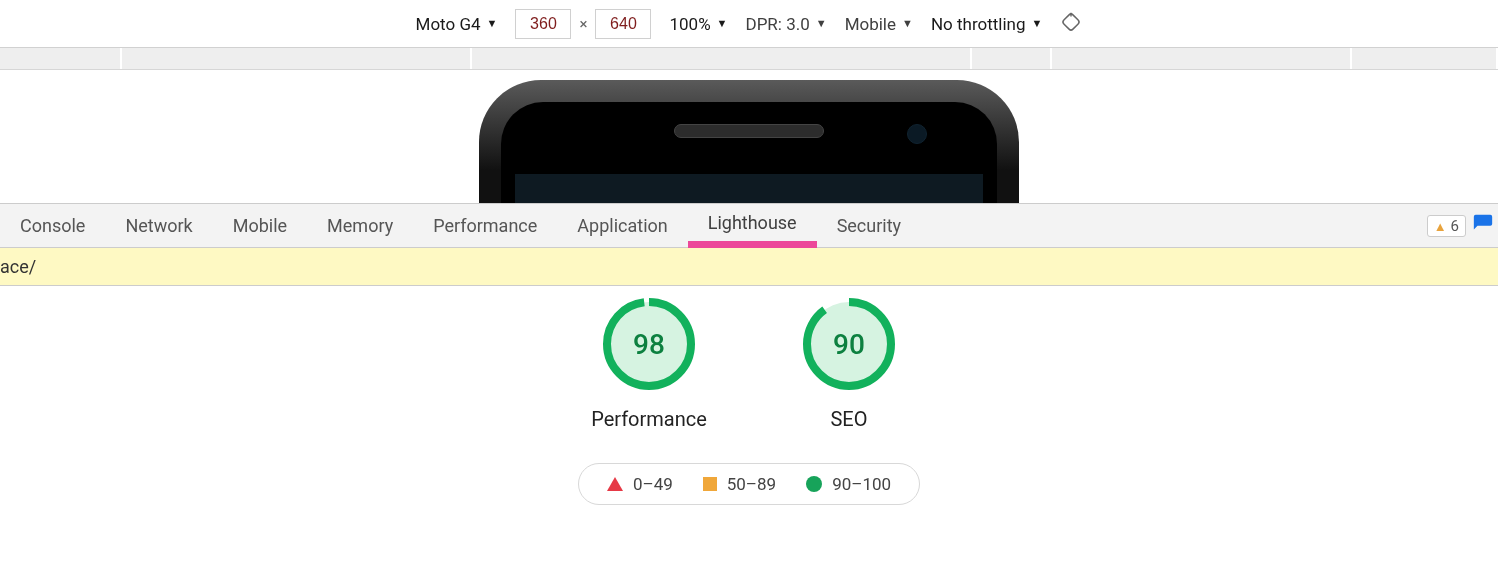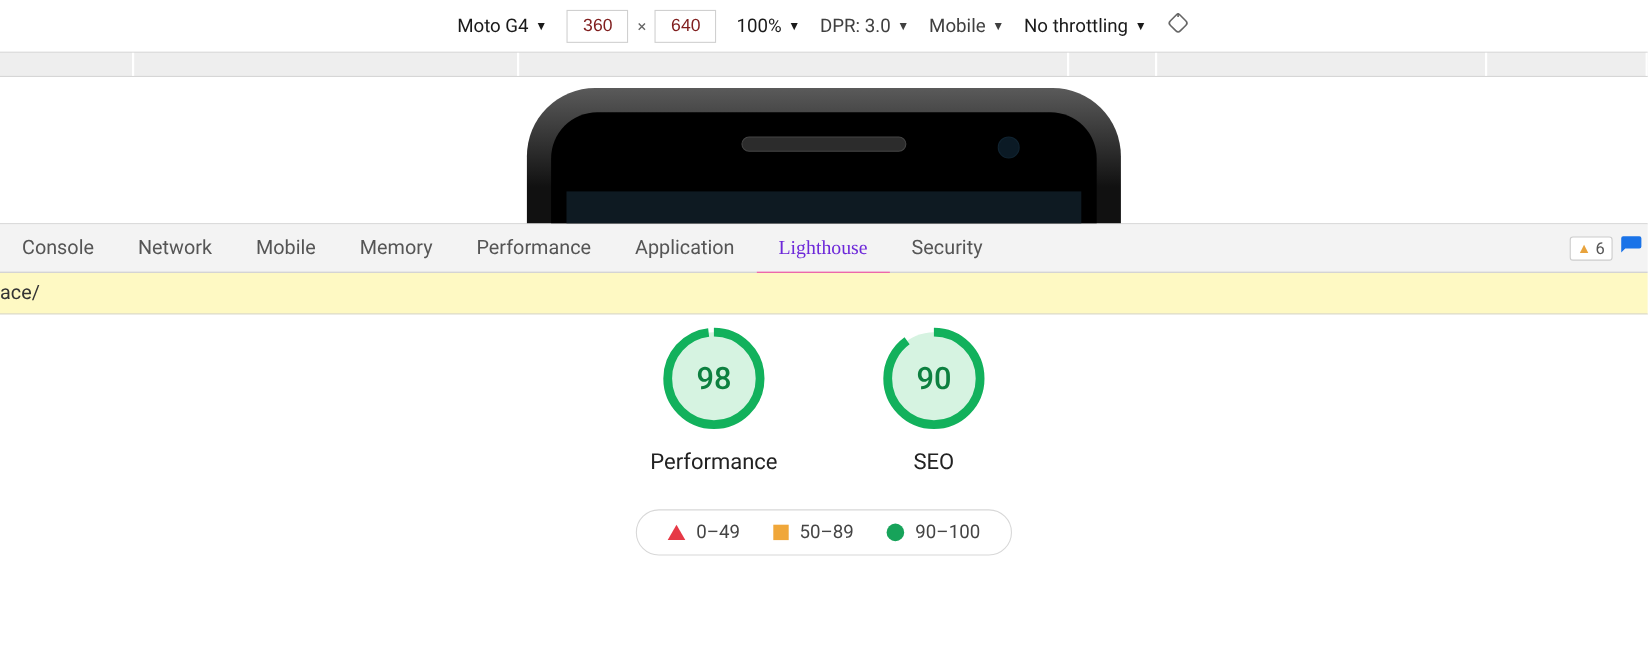--- a/index.html
+++ b/index.html
@@ -106,24 +106,23 @@
   }
   .tabs-left { display:flex; align-items:center; gap:0; padding-left:0; }
   .tab {
     padding:0 20px;
     height:44px;
     display:flex;
     align-items:center;
     cursor:pointer;
   }
   .tab.active {
-    color:#6d28d9;
-    border-bottom:1px solid #ec4899;
+    color:#404040;
+    border-bottom:7px solid #ec4899;
     background:#f3f3f3;
-    font-family:Liberation Serif, serif;
   }
   .tabs-right { position:absolute; right:4px; top:0; height:44px; display:flex; align-items:center; gap:6px; }
   .warn-pill {
     display:inline-flex; align-items:center; gap:4px;
     border:1px solid #ccc; background:#fff; border-radius:3px;
     padding:1px 6px; font-size:15px; color:#555;
   }
   .warn-tri { color:#e8a33d; font-size:13px; }
   .feedback-icon { width:22px; height:22px; color:#1a73e8; }
 

